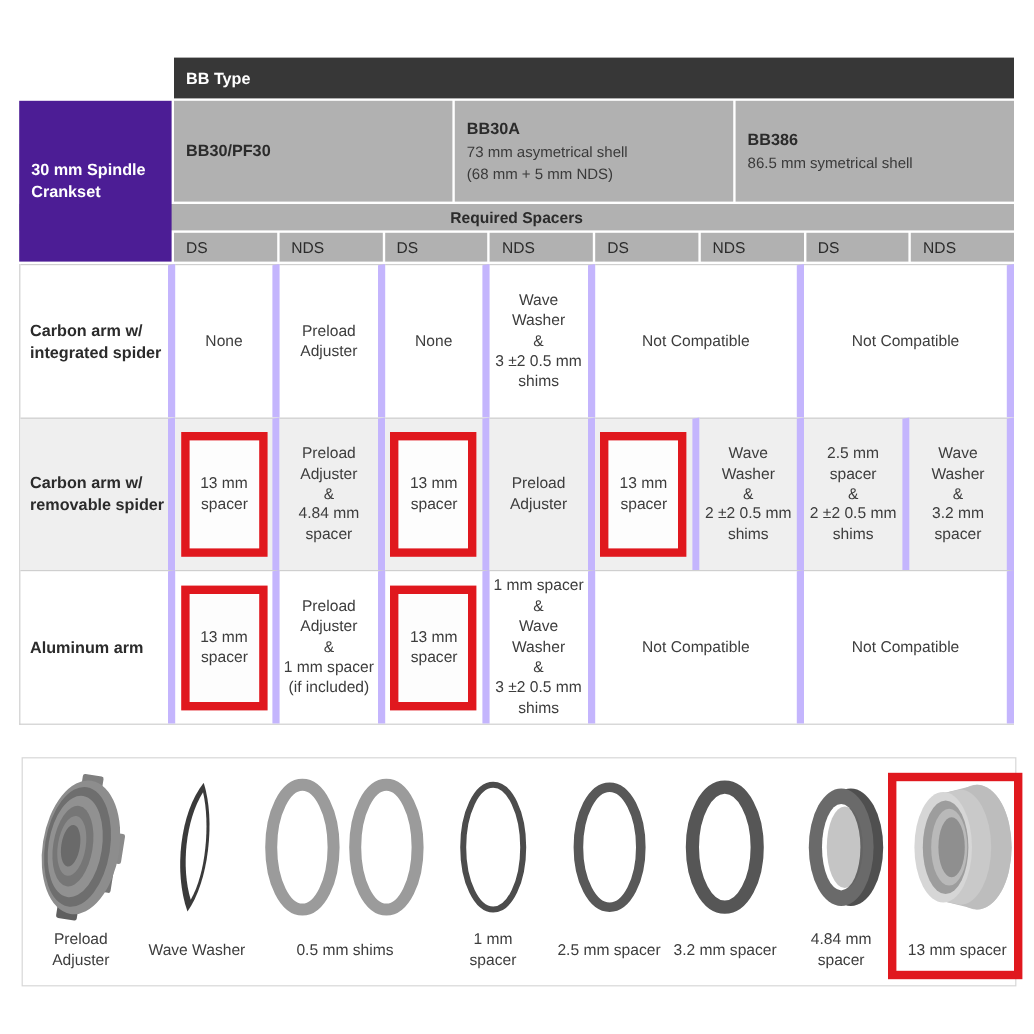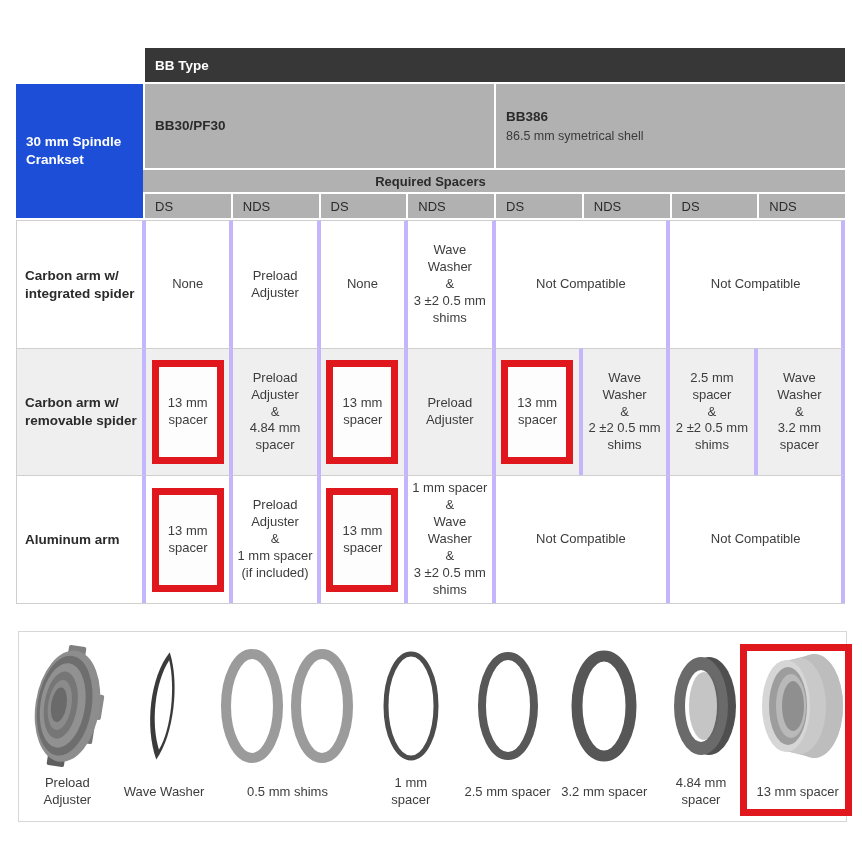--- a/index.html
+++ b/index.html
@@ -7,42 +7,42 @@
     font-family:"Liberation Sans", sans-serif; color:#3d3d3d; }
   .stage { position:relative; width:862px; height:862px; background:#fff; overflow:hidden;border-radius:20px; }
 
   
   .table-wrap { position:absolute; left:16px; top:48px; width:829px; }
 
   .bbtype-bar { margin-left:129px; height:34px; background:#373737; color:#fff;
     font-weight:bold; font-size:13.5px; display:flex; align-items:center; padding-left:10px; }
 
   .corner-cell { position:absolute; left:0; top:36px; width:127px; height:134px;
-    background:#1d4ed8; color:#fff; font-weight:bold; font-size:13.5px;
+    background:#4c1d95; color:#fff; font-weight:bold; font-size:13.5px;
     display:flex; align-items:center; padding-left:10px; white-space:pre-line; line-height:1.35; }
 
   .group-row { display:flex; gap:2px; margin-left:129px; margin-top:2px; }
   .group-cell { flex:1; height:84px; background:#b1b1b1; padding:8px 8px 8px 10px;
     display:flex; flex-direction:column; justify-content:center; }
   .group-name { font-weight:bold; font-size:13.5px; color:#2b2b2b; line-height:1.5; }
   .group-desc { font-size:12.5px; color:#3a3a3a; line-height:1.45; white-space:pre-line; }
 
   .reqspacer-row { margin-top:2px; height:22px; background:#b1b1b1;
     display:flex; align-items:center; justify-content:center;
     font-weight:bold; font-size:13px; color:#2b2b2b; }
 
   .dsnds-row { display:flex; gap:2px; margin-left:129px; margin-top:2px; }
   .dsnds-cell { flex:1; height:24px; background:#b1b1b1; display:flex; align-items:center;
     padding-left:10px; font-weight:normal; font-size:13px; color:#2b2b2b; }
 
   .bodygrid { margin-top:2px; display:grid; width:829px;
     grid-template-columns:129px repeat(8, 1fr);
     grid-template-rows:128px 127px 128px;
     border-left:1px solid #cfcfcf; border-bottom:1px solid #cfcfcf; background:#fff; }
-  .bcell { border-right:4px solid #c4b5fd; border-top:1px solid #cfcfcf;
+  .bcell { border-right:6px solid #c4b5fd; border-top:1px solid #cfcfcf;
     display:flex; align-items:center; justify-content:center; text-align:center;
     font-size:13px; line-height:1.3; white-space:pre-line; padding:4px 2px; }
   .bcell.span2 { grid-column:span 2; }
   .bcell.rowlabel { justify-content:flex-start; text-align:left; font-weight:bold;
     font-size:13.5px; color:#2b2b2b; padding-left:8px; }
   .r2 { background:#efefef; }
   .redbox { width:72px; height:104px; border:7px solid #e0181e; background:#fdfdfd;
     display:flex; align-items:center; justify-content:center; text-align:right;
     white-space:pre-line; font-size:13px; line-height:1.3; }
 
@@ -71,20 +71,25 @@
     <div class="corner-cell">
       <span>30 mm Spindle
 Crankset</span>
     </div>
 
     <div class="group-row">
       <div class="group-cell">
         <div class="group-name">BB30/PF30</div>
       </div>
       <div class="group-cell">
+        <div class="group-name">BB30A</div>
+        <div class="group-desc">73 mm asymetrical shell
+(68 mm + 5 mm NDS)</div>
+      </div>
+      <div class="group-cell">
         <div class="group-name">BB386</div>
         <div class="group-desc">86.5 mm symetrical shell</div>
       </div>
     </div>
 
     <div class="reqspacer-row">
       <span>Required Spacers</span>
     </div>
 
     <div class="dsnds-row">

